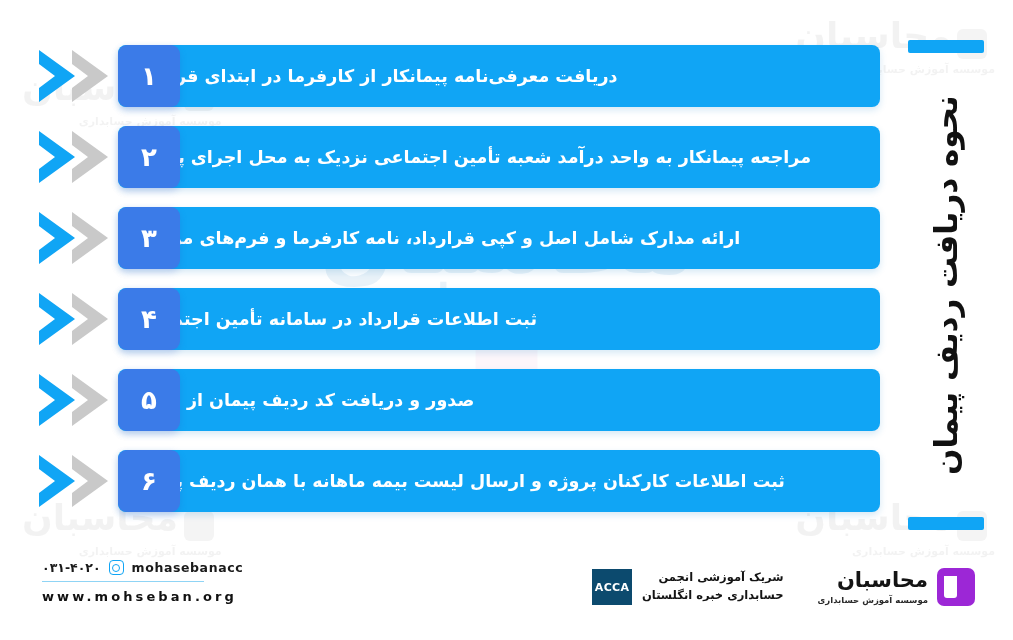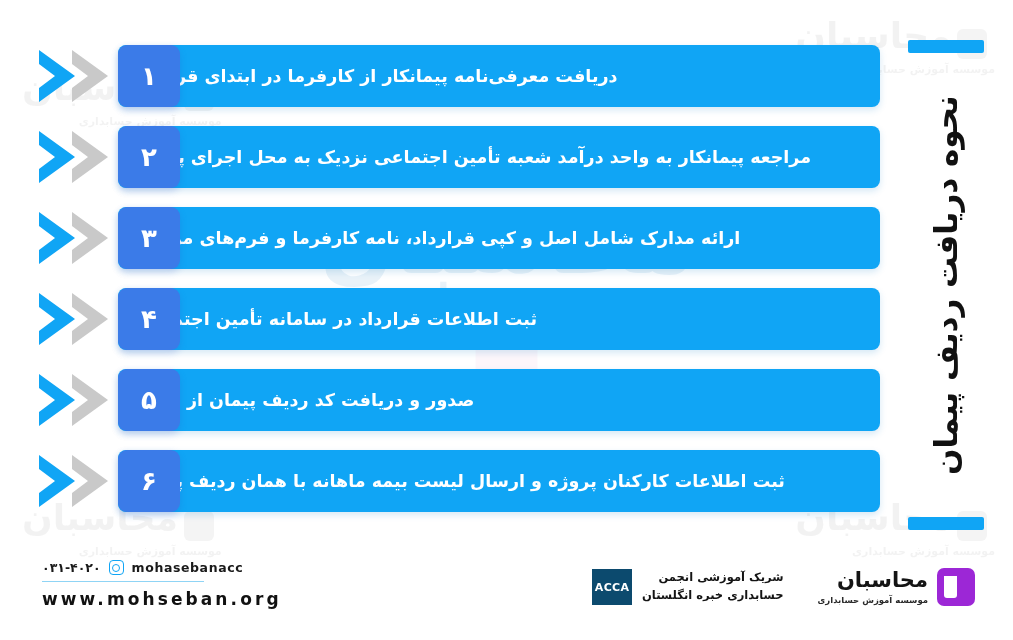--- a/index.html
+++ b/index.html
@@ -231,21 +231,21 @@
     border-radius: 50%;
   }
   .phone-num { letter-spacing: 1px; direction: rtl; }
   .footer-rule {
     width: 162px;
     height: 1.4px;
     background: #8fd4f5;
     margin: 6px 0 7px 0;
   }
   .site-url {
-    font-size: 17px;
+    font-size: 13px;
     font-weight: 700;
     color: #111111;
     letter-spacing: 3.1px;
   }
 
   .footer-right {
     position: absolute;
     right: 38px;
     top: 20px;
     display: flex;

